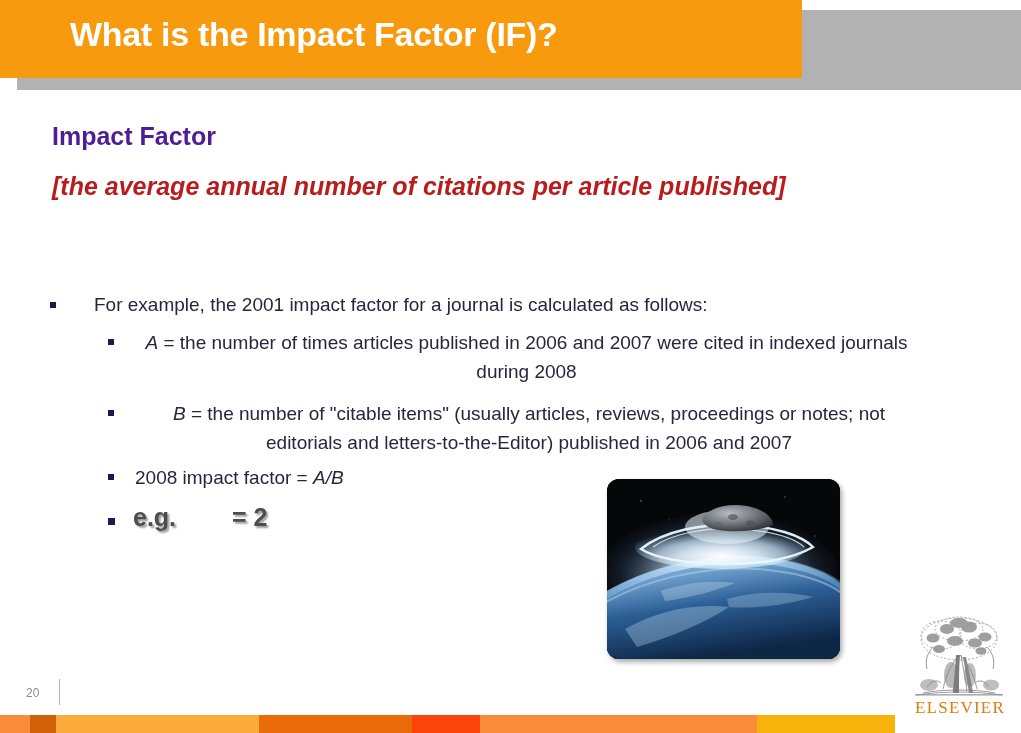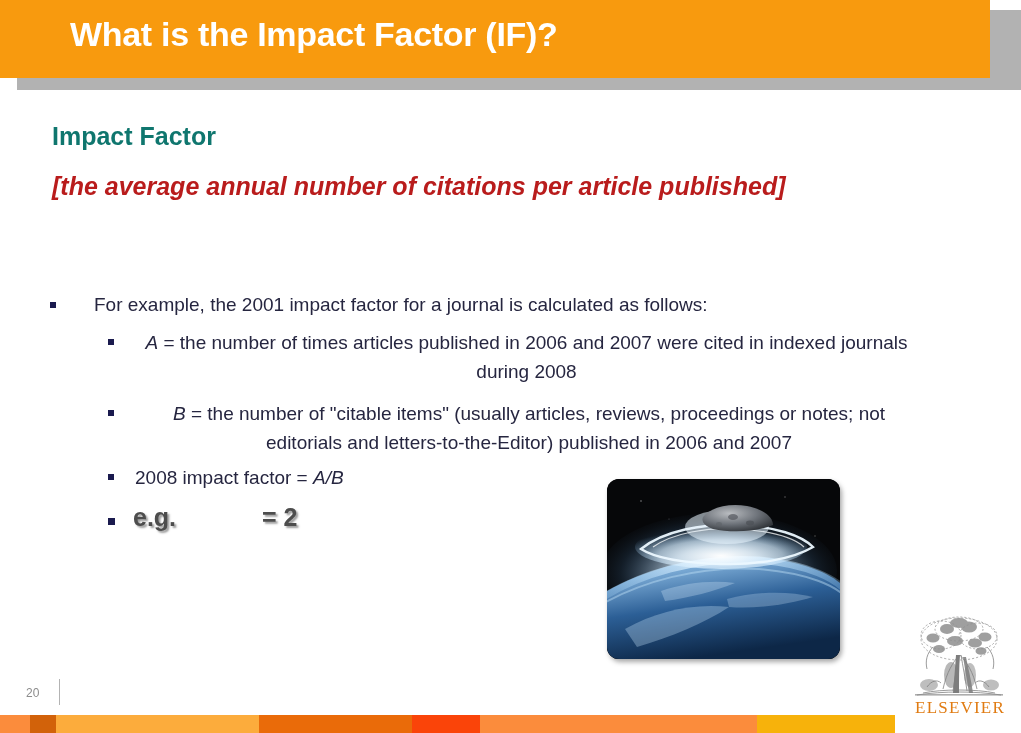--- a/index.html
+++ b/index.html
@@ -21,21 +21,21 @@
     left: 17px;
     top: 10px;
     width: 1004px;
     height: 80px;
     background: #b2b2b2;
   }
   #title-bar {
     position: absolute;
     left: 0px;
     top: 0px;
-    width: 990px;
+    width: 802px;
     height: 78px;
     background: #f89a0e;
   }
   #title-text {
     position: absolute;
     left: 70px;
     top: 15px;
     font-size: 34px;
     font-weight: bold;
     color: #ffffff;
@@ -44,21 +44,21 @@
     font-family: "Liberation Sans", sans-serif;
   }
 
   
   #lead-heading {
     position: absolute;
     left: 52px;
     top: 122px;
     font-size: 25px;
     font-weight: bold;
-    color: #0f766e;
+    color: #4c1d95;
     white-space: nowrap;
   }
   #lead-subheading {
     position: absolute;
     left: 52px;
     top: 172px;
     font-size: 25px;
     font-weight: bold;
     font-style: italic;
     color: #b91c1c;
@@ -120,21 +120,21 @@
     display: flex;
     align-items: baseline;
     white-space: nowrap;
   }
   .eg-bold {
     font-size: 25px;
     font-weight: bold;
     color: #4d4d4d;
     text-shadow: 2px 2px 2px rgba(140,140,140,0.85);
   }
-  #eg-label { margin-right: 30px; }
+  #eg-label { }
   #eg-numerator {
     border-bottom: 3px solid #4d4d4d;
     padding-bottom: 1px;
   }
   #eg-equals { margin-left: 56px; }
   .eg-line2 {
     margin-top: 18px;
     margin-left: 62px;
     white-space: nowrap;
   }

